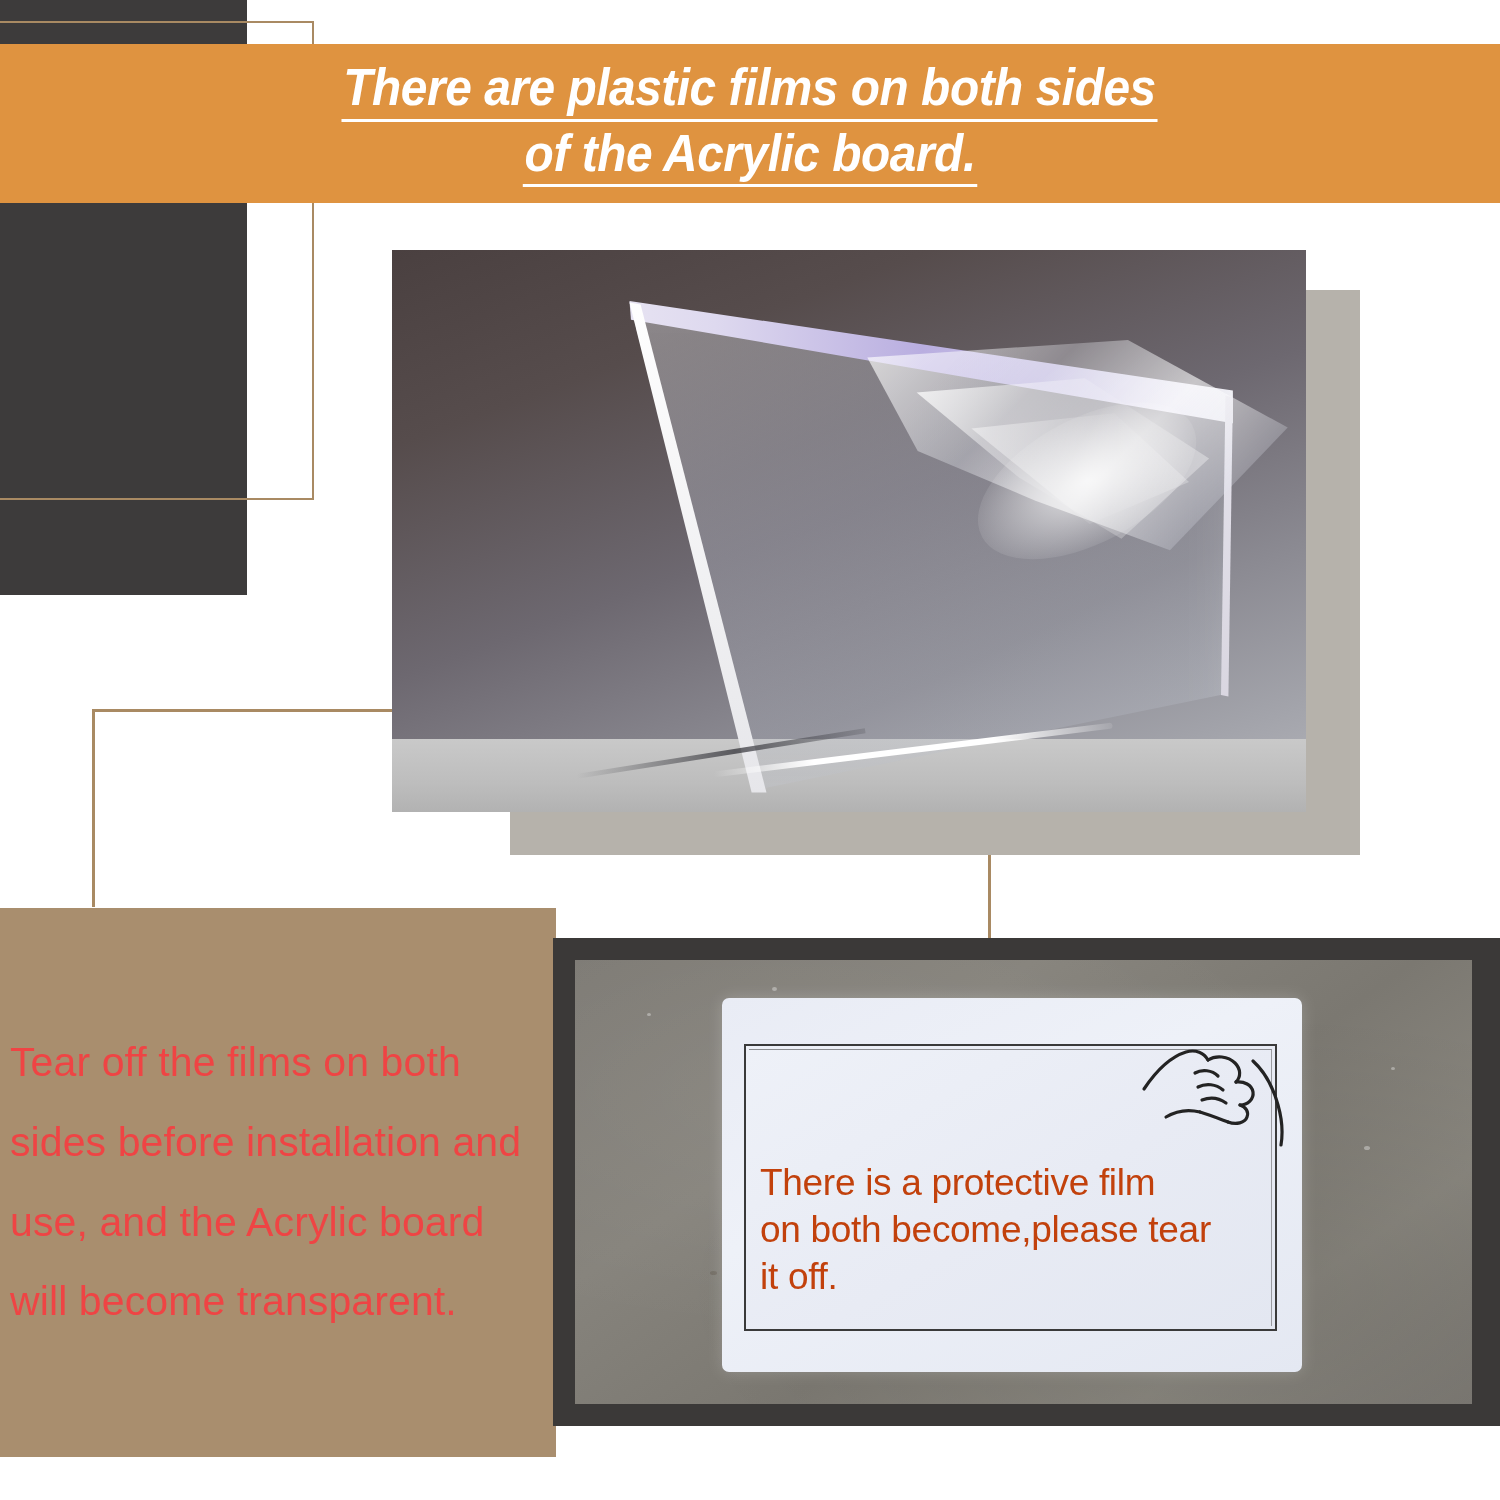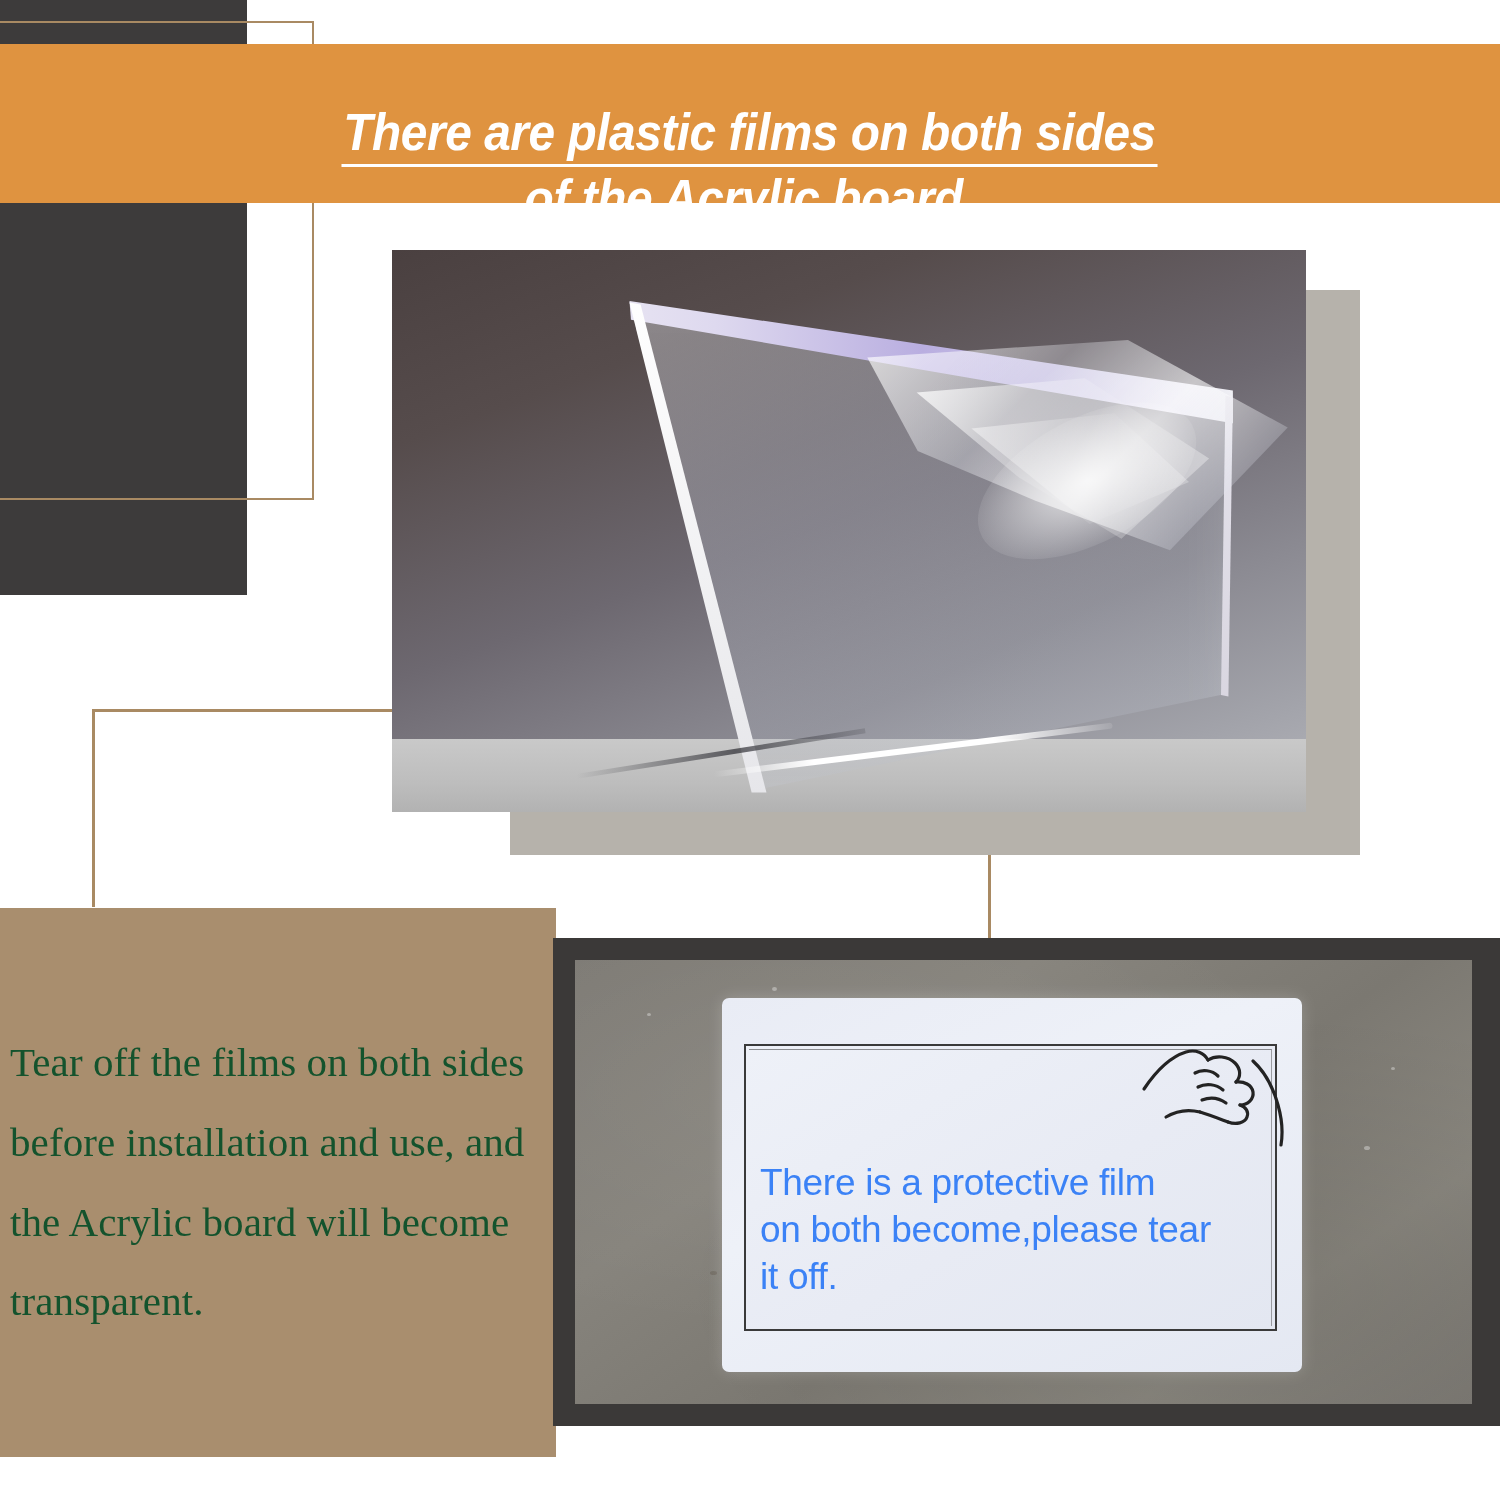--- a/index.html
+++ b/index.html
@@ -35,21 +35,20 @@
   .banner-text{
     position:absolute;
     left:0px; top:44px;
     width:1500px; height:159px;
     display:flex;
     flex-direction:column;
     align-items:center;
     justify-content:center;
     gap:4px;
     pointer-events:none;
-    margin-top:45px;
   }
   .banner-line{
     color:#ffffff;
     font-style:italic;
     font-weight:bold;
     font-size:52px;
     line-height:1.04;
     letter-spacing:-0.5px;
     text-align:center;
     border-bottom:3px solid #ffffff;
@@ -187,26 +186,25 @@
   .tan-box-text{
     position:absolute;
     left:6px; top:908px;
     width:545px; height:549px;
     display:flex;
     align-items:center;
     padding:0 4px 0 4px;
     box-sizing:border-box;
   }
   .tan-box-text span{
-    color:#14532d;
+    color:#ef4444;
     font-size:41px;
     line-height:1.95;
     font-weight:400;
     letter-spacing:0.1px;
-    font-family:Liberation Serif, serif;
   }
 
   
   .bottom-frame{
     position:absolute;
     left:553px; top:938px;
     width:947px; height:488px;
     background:#3b3938;
   }
   .bottom-photo{
@@ -244,21 +242,21 @@
     position:absolute;
     left:3px;top:3px;right:3px;bottom:3px;
     border-top:1px solid rgba(60,60,60,0.55);
     border-right:1px solid rgba(60,60,60,0.45);
     pointer-events:none;
   }
   .label-text{
     position:absolute;
     left:760px; top:1160px;
     width:520px;
-    color:#3b82f6;
+    color:#c2410c;
     font-size:37px;
     line-height:1.27;
     font-family:"Liberation Sans","DejaVu Sans",sans-serif;
     letter-spacing:-0.3px;
   }
   .hand-icon{
     position:absolute;
     left:1140px; top:1045px;
     width:150px; height:110px;
   }

